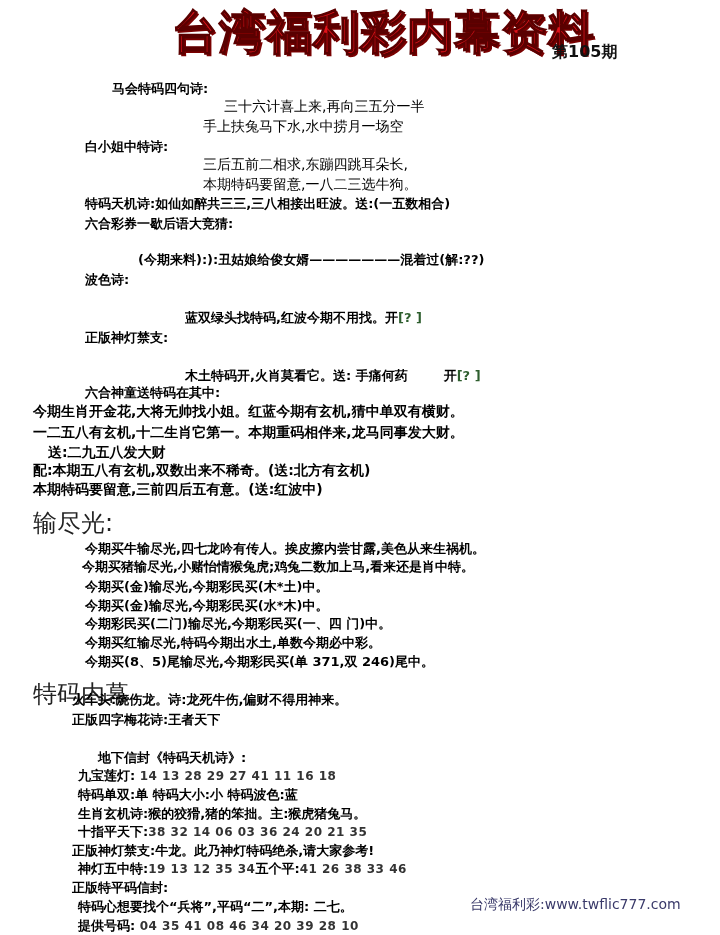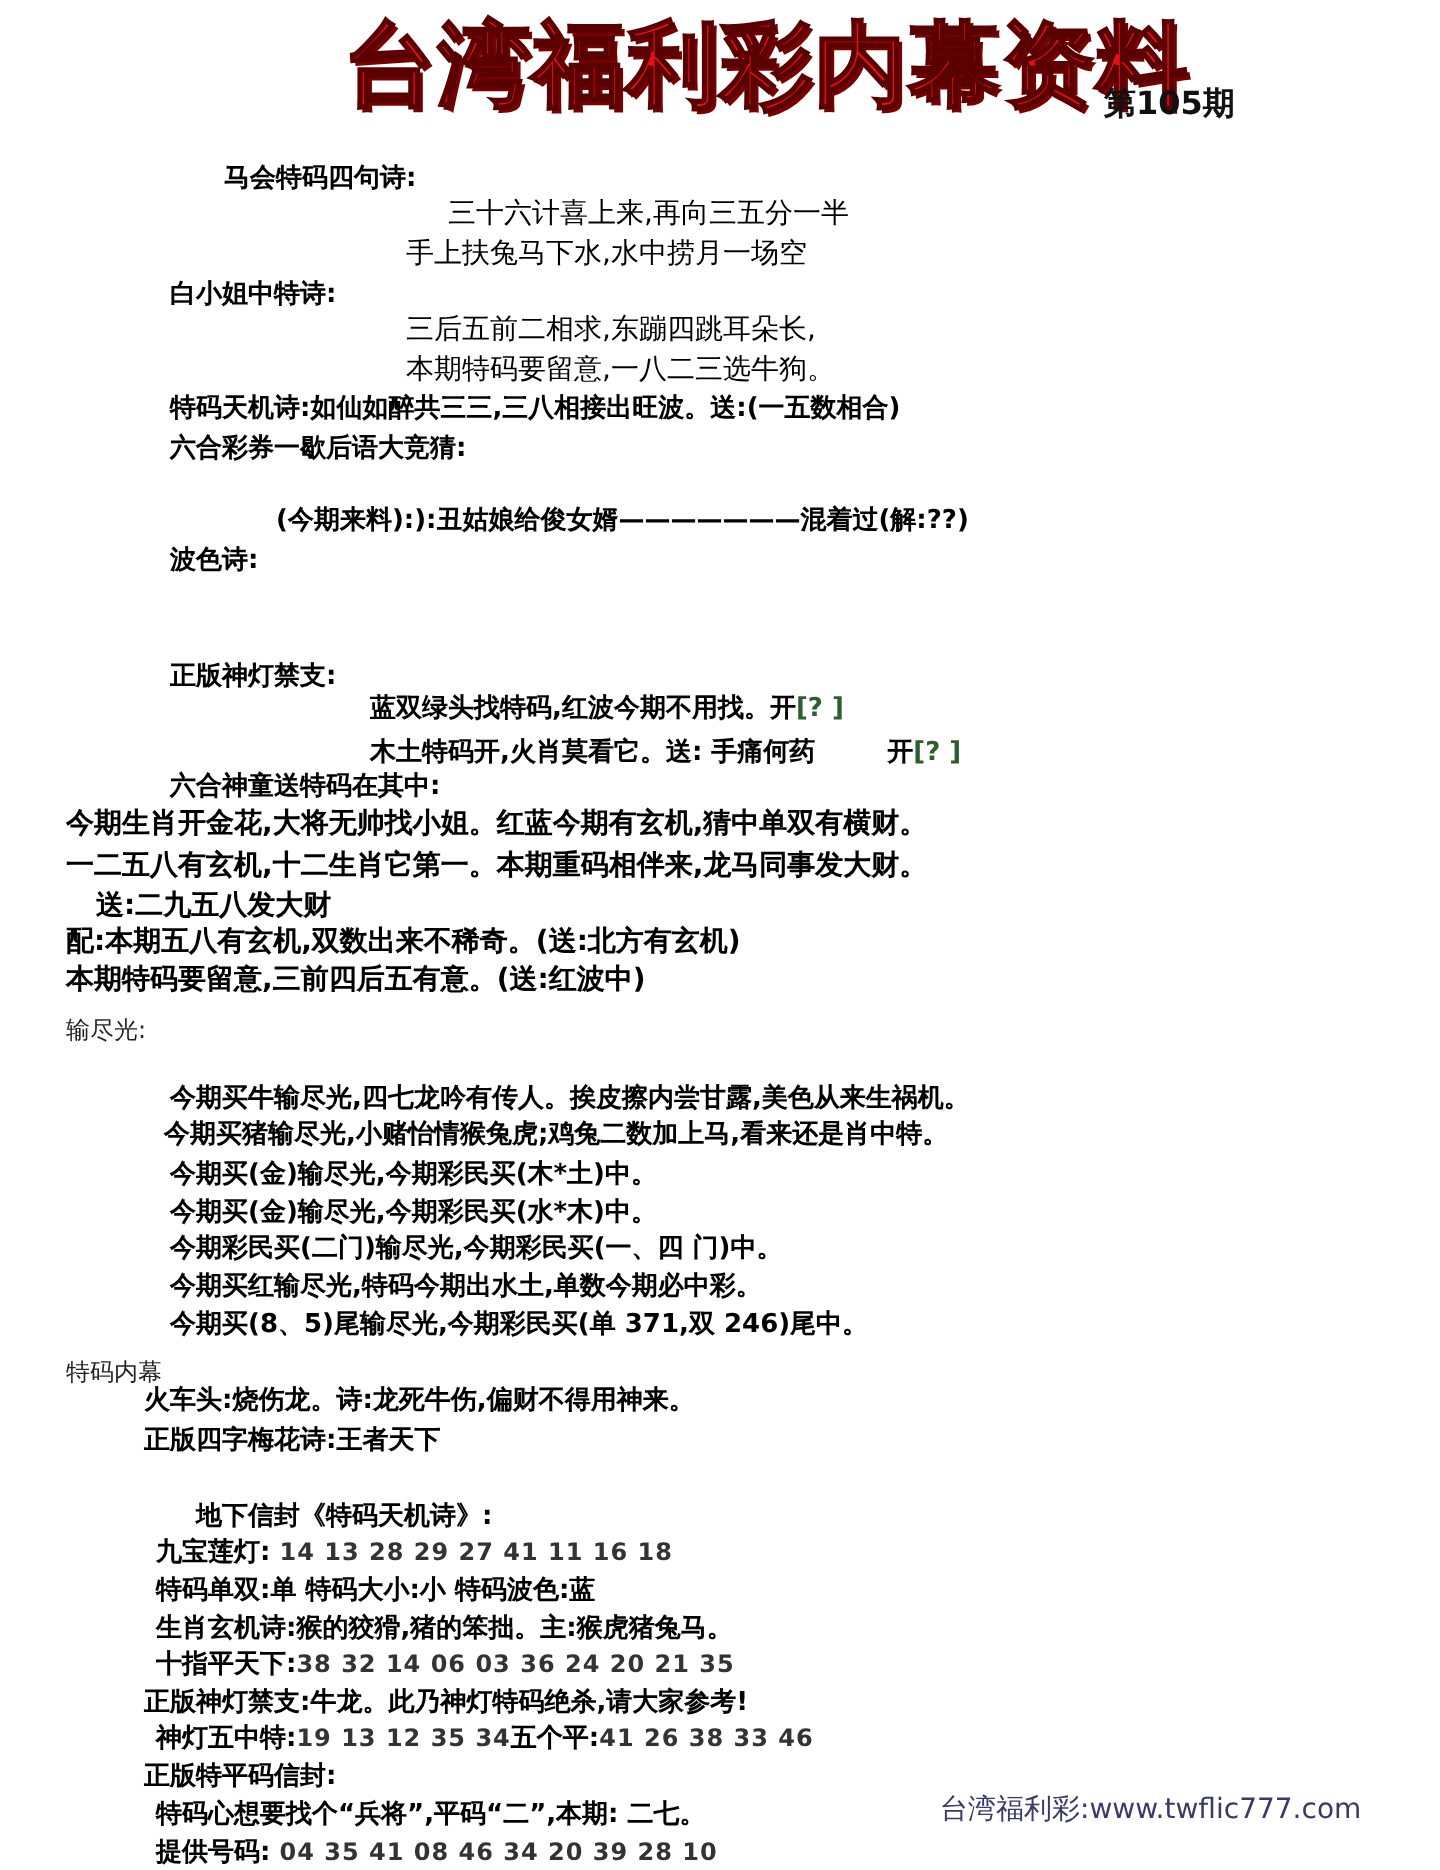--- a/index.html
+++ b/index.html
@@ -12,42 +12,42 @@
   .title {
     left: 172px; top: 2px; font-size: 46px; letter-spacing: 1px;
     color: #e3121a; font-weight: bold;
     -webkit-text-stroke: 1.2px #5a0000;
     text-shadow: 2px 2px 0 #7a0000;
   }
   .issue { left: 552px; top: 42px; font-size: 16px; font-weight: bold; color: #111; }
   .t13 { font-size: 13px; }
   .t14 { font-size: 14px; }
   .reg { font-weight: normal; }
-  .heading { font-size: 12px; font-weight: normal; color: #222; }
+  .heading { font-size: 24px; font-weight: normal; color: #222; }
   .nums { color: #333; font-size: 12px; letter-spacing: 0.5px; }
   .bracket { color: #2e5e2e; }
   .footer { left: 470px; top: 896px; font-size: 14px; font-weight: normal; color: #3a3a6a; }
 </style>
 </head>
 <body>
 
 <div class="abs title">台湾福利彩内幕资料</div>
 <div class="abs issue">第105期</div>
 
 <div class="abs t13" style="left:112px;top:80px;">马会特码四句诗:</div>
 <div class="abs t14 reg" style="left:203px;top:98px;margin-left:21px;">三十六计喜上来,再向三五分一半</div>
 <div class="abs t14 reg" style="left:203px;top:118px;">手上扶兔马下水,水中捞月一场空</div>
 <div class="abs t13" style="left:85px;top:138px;">白小姐中特诗:</div>
 <div class="abs t14 reg" style="left:203px;top:156px;">三后五前二相求,东蹦四跳耳朵长,</div>
 <div class="abs t14 reg" style="left:203px;top:176px;">本期特码要留意,一八二三选牛狗。</div>
 <div class="abs t13" style="left:85px;top:195px;">特码天机诗:如仙如醉共三三,三八相接出旺波。送:(一五数相合)</div>
 <div class="abs t13" style="left:85px;top:215px;">六合彩券一歇后语大竞猜:</div>
 <div class="abs t13" style="left:138px;top:251px;">(今期来料):):丑姑娘给俊女婿———————混着过(解:??)</div>
 <div class="abs t13" style="left:85px;top:271px;">波色诗:</div>
-<div class="abs t13" style="left:185px;top:309px;margin-top:36px;">
+<div class="abs t13" style="left:185px;top:309px;">
   <span>蓝双绿头找特码,红波今期不用找。开</span><span class="bracket">[? ]</span>
 </div>
 <div class="abs t13" style="left:85px;top:329px;">正版神灯禁支:</div>
 <div class="abs t13" style="left:185px;top:367px;">
   <span>木土特码开,火肖莫看它。送:  手痛何药</span><span style="display:inline-block;width:36px;"></span><span>开</span><span class="bracket">[? ]</span>
 </div>
 <div class="abs t13" style="left:85px;top:384px;">六合神童送特码在其中:</div>
 <div class="abs t14" style="left:33px;top:403px;">今期生肖开金花,大将无帅找小姐。红蓝今期有玄机,猜中单双有横财。</div>
 <div class="abs t14" style="left:33px;top:424px;">一二五八有玄机,十二生肖它第一。本期重码相伴来,龙马同事发大财。</div>
 <div class="abs t14" style="left:22px;top:444px;margin-left:26px;">送:二九五八发大财</div>

